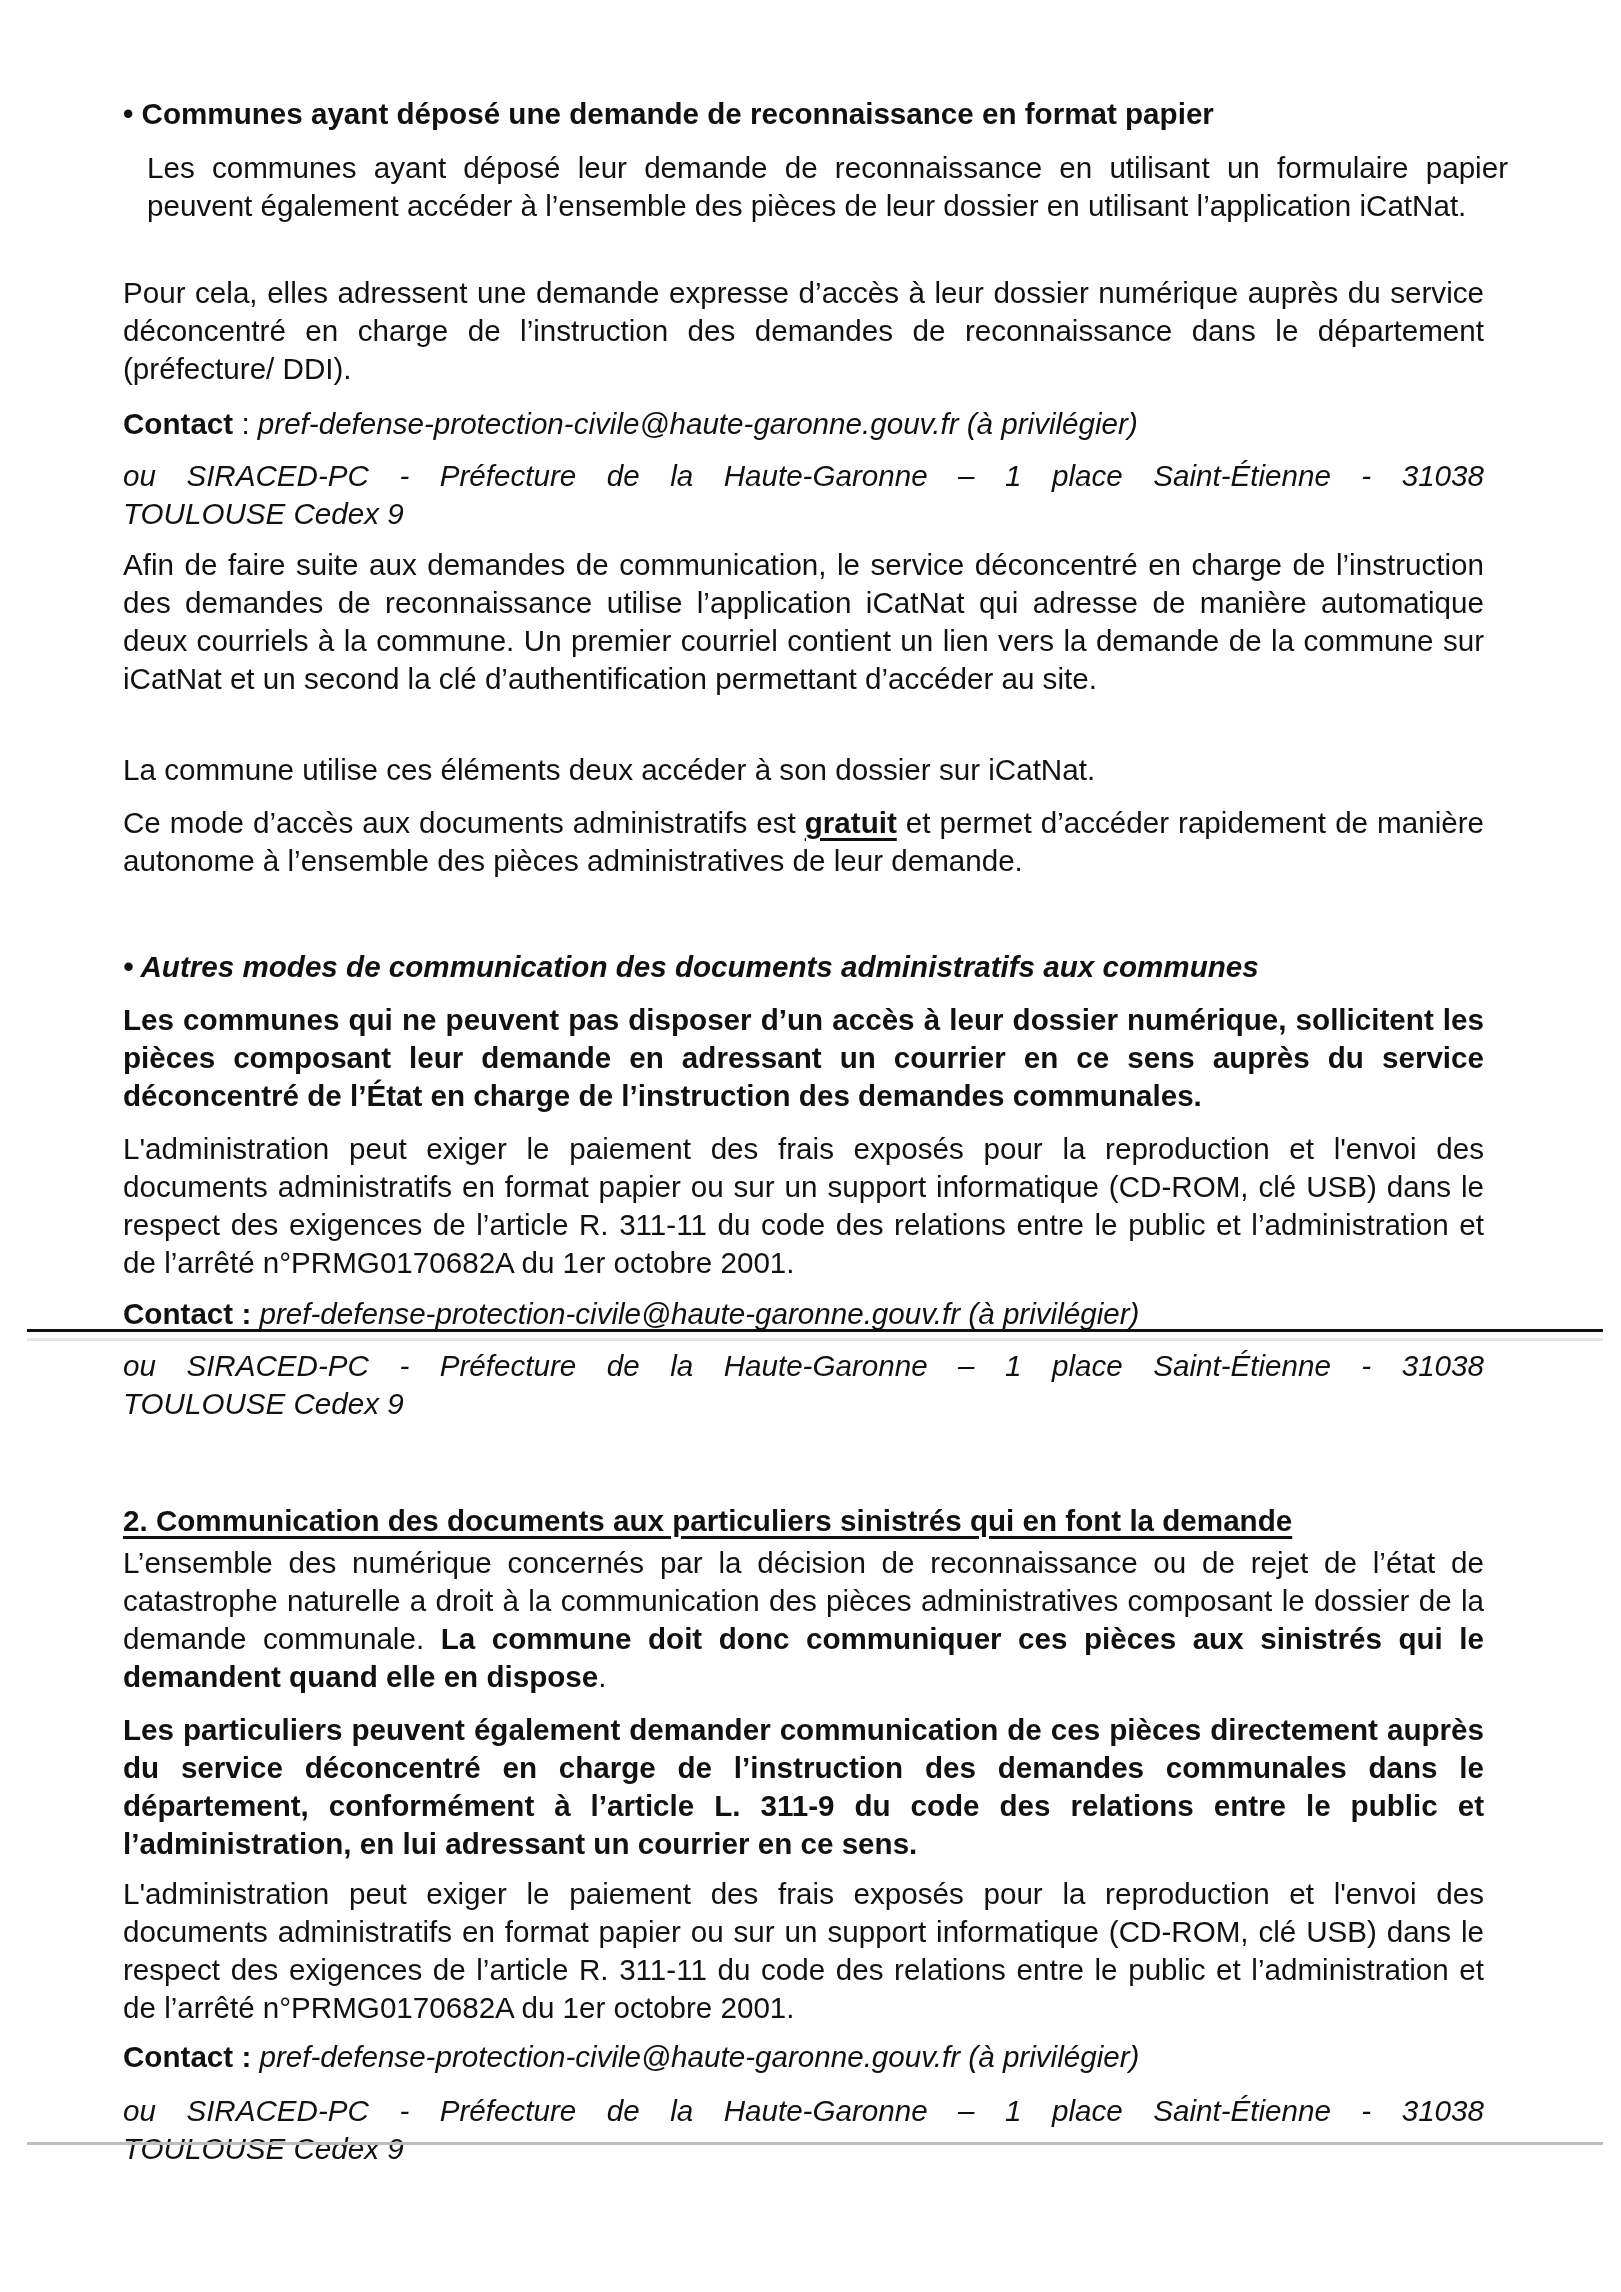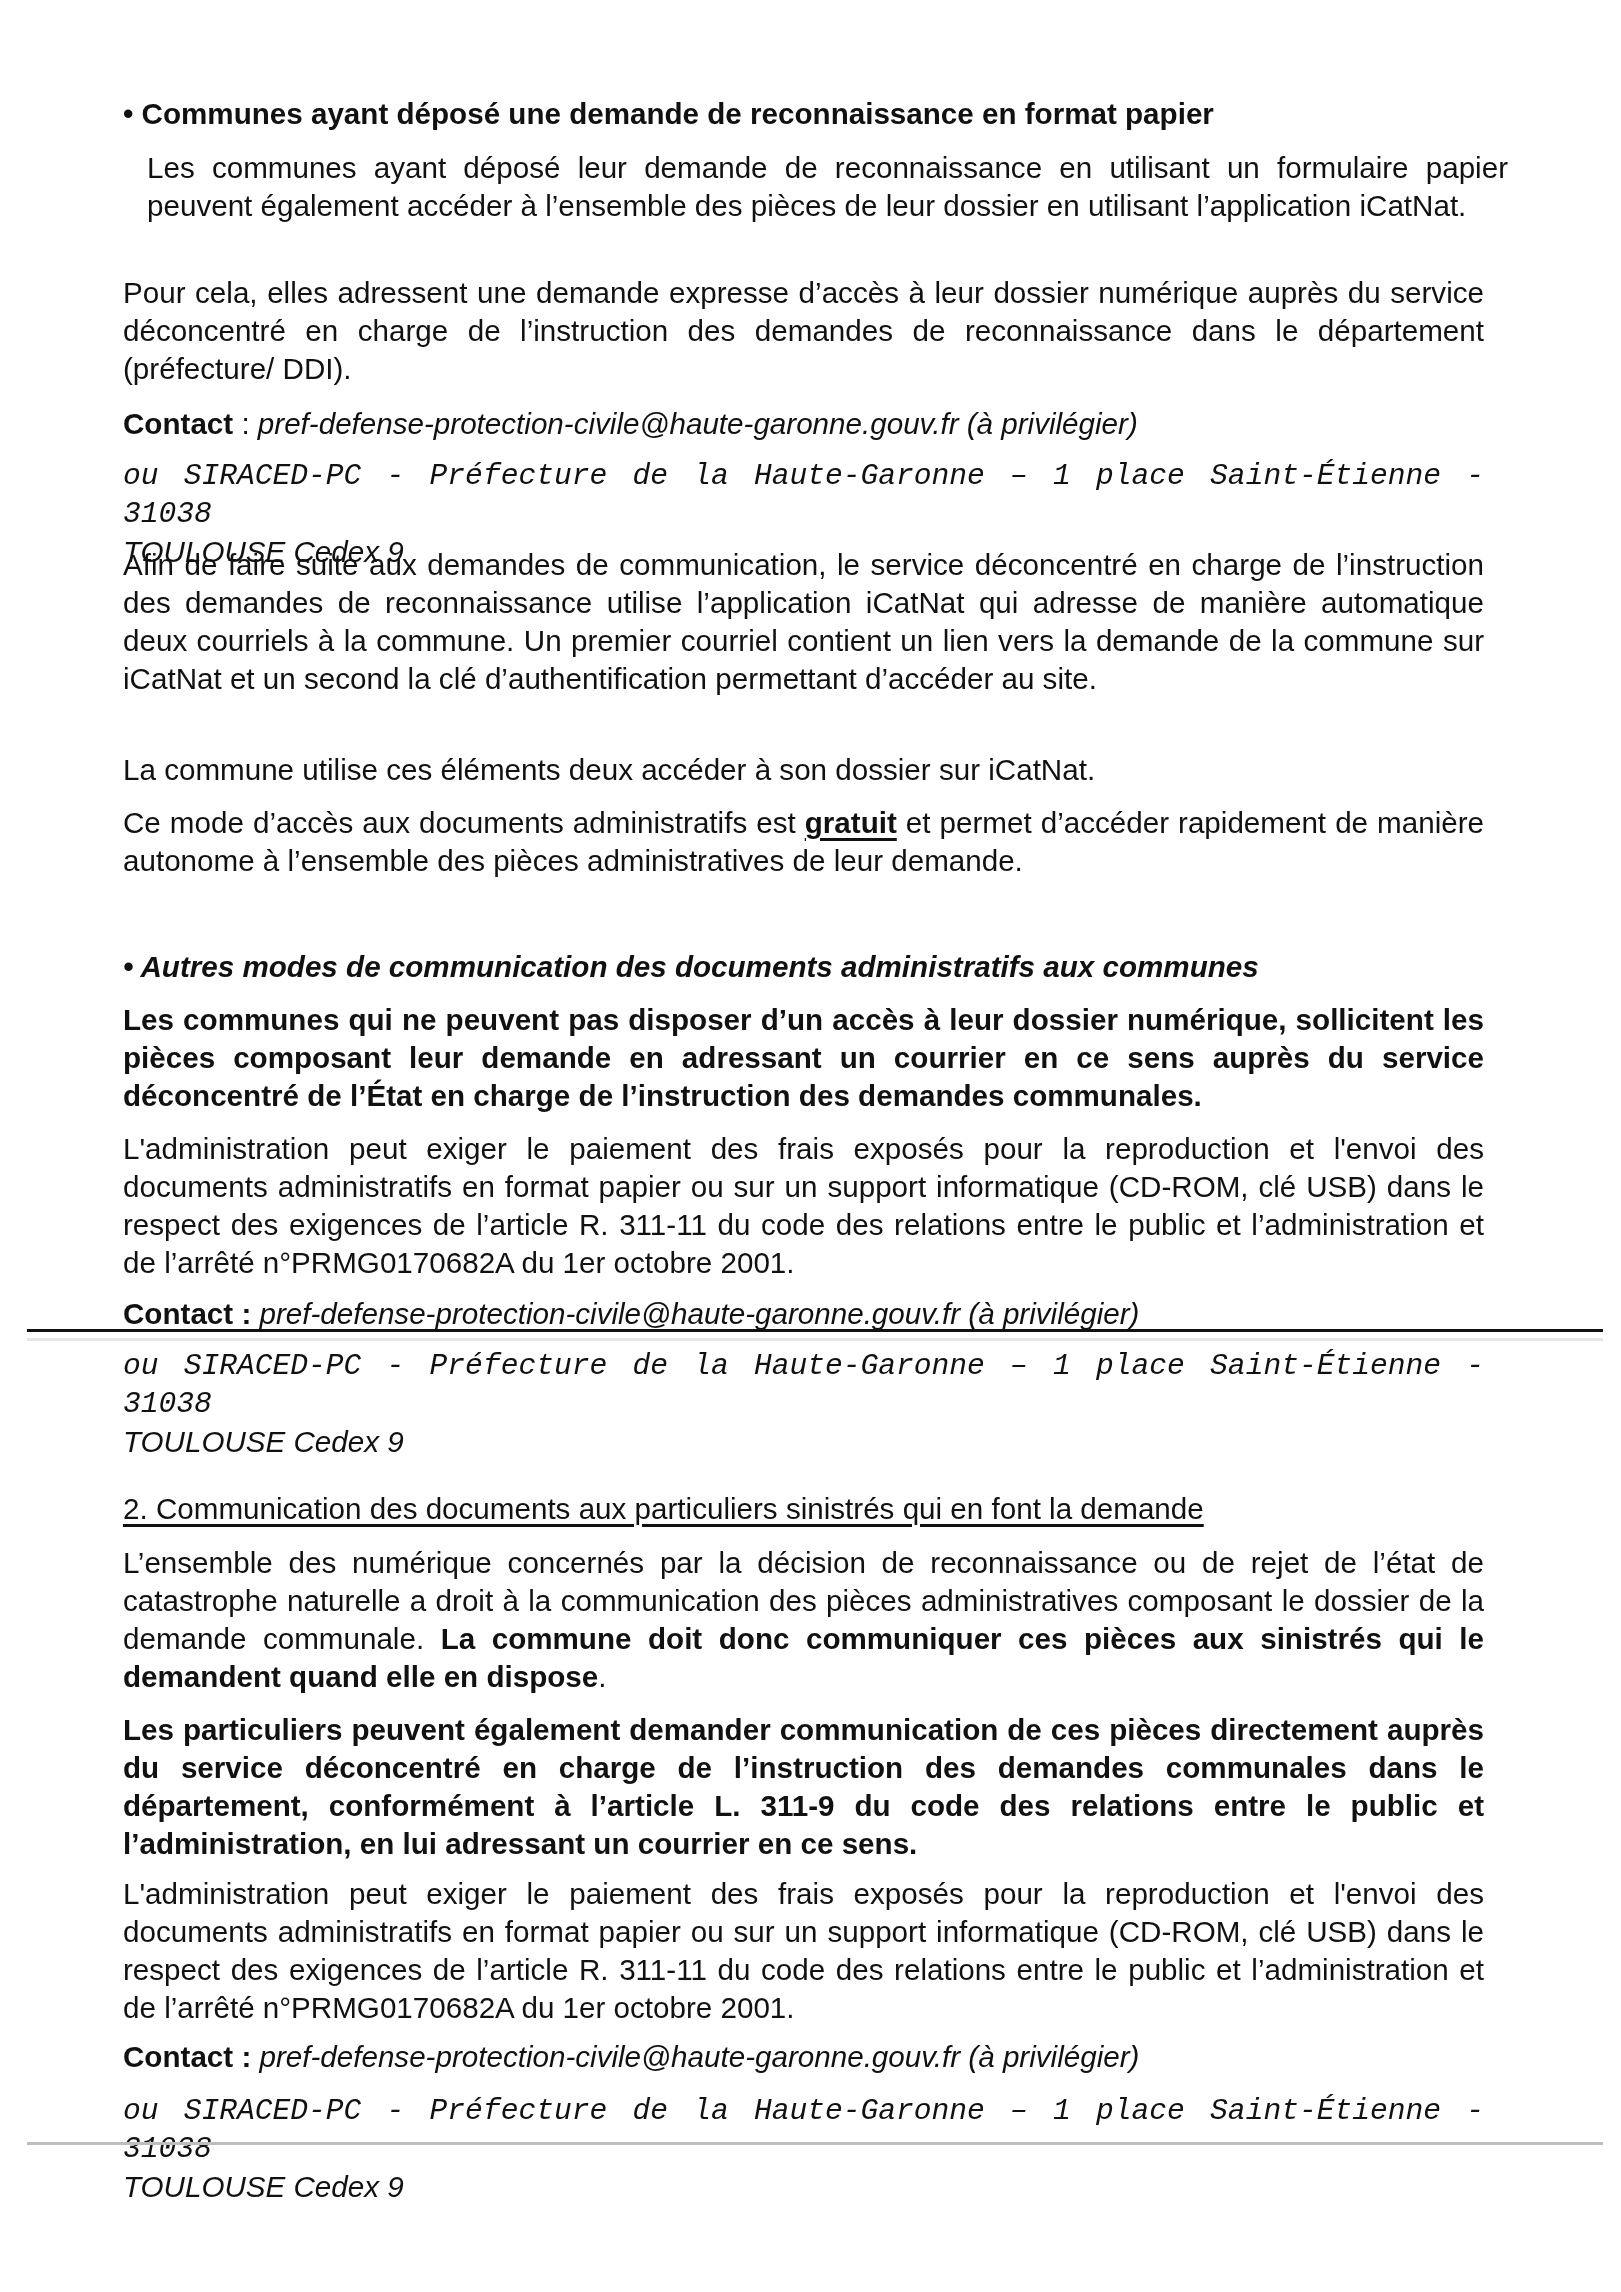--- a/index.html
+++ b/index.html
@@ -2,25 +2,25 @@
 <html style="font-size:14.3px"><head>
 <meta charset="utf-8">
 <style>
   html, body { margin:0; padding:0; background:#ffffff; }
   body { width:1621px; height:2293px; position:relative; overflow:hidden;
          font-family:"Liberation Sans", sans-serif; color:#111111; }
   .page { position:absolute; left:107px; top:0; width:1361px; }
   .blk { position:absolute; left:16px; width:1361px; font-size:29.6px; line-height:38px; text-align:justify; text-align-last:left; }
   .h { font-weight:bold; }
   .hi { font-weight:bold; font-style:italic; }
-  .hu { font-weight:normal; text-decoration:underline; text-decoration-thickness:2.7px; text-underline-offset:5.4px; }
+  .hu { font-weight:bold; text-decoration:underline; text-decoration-thickness:2.7px; text-underline-offset:5.4px;margin-top:12px; }
   .it { font-style:italic; }
   .b { font-weight:bold; }
   .bu { font-weight:bold; text-decoration:underline; text-decoration-thickness:2.7px; text-underline-offset:4.5px; }
-  .addr { text-align:justify; text-align-last:left;font-family:Liberation Mono, monospace; }
+  .addr { text-align:justify; text-align-last:left; }
   .rule { position:absolute; height:2.7px; background:#111; }
   .rule-gray { position:absolute; height:2.7px; background:#bdbdbd; }
   .shade { position:absolute; height:2.7px; background:#e6e6e6; }
 </style>
 </head>
 <body>
 
 <div class="page">
 
   <div class="blk h" style="top:95px;">• Communes ayant déposé une demande de reconnaissance en format papier</div>

